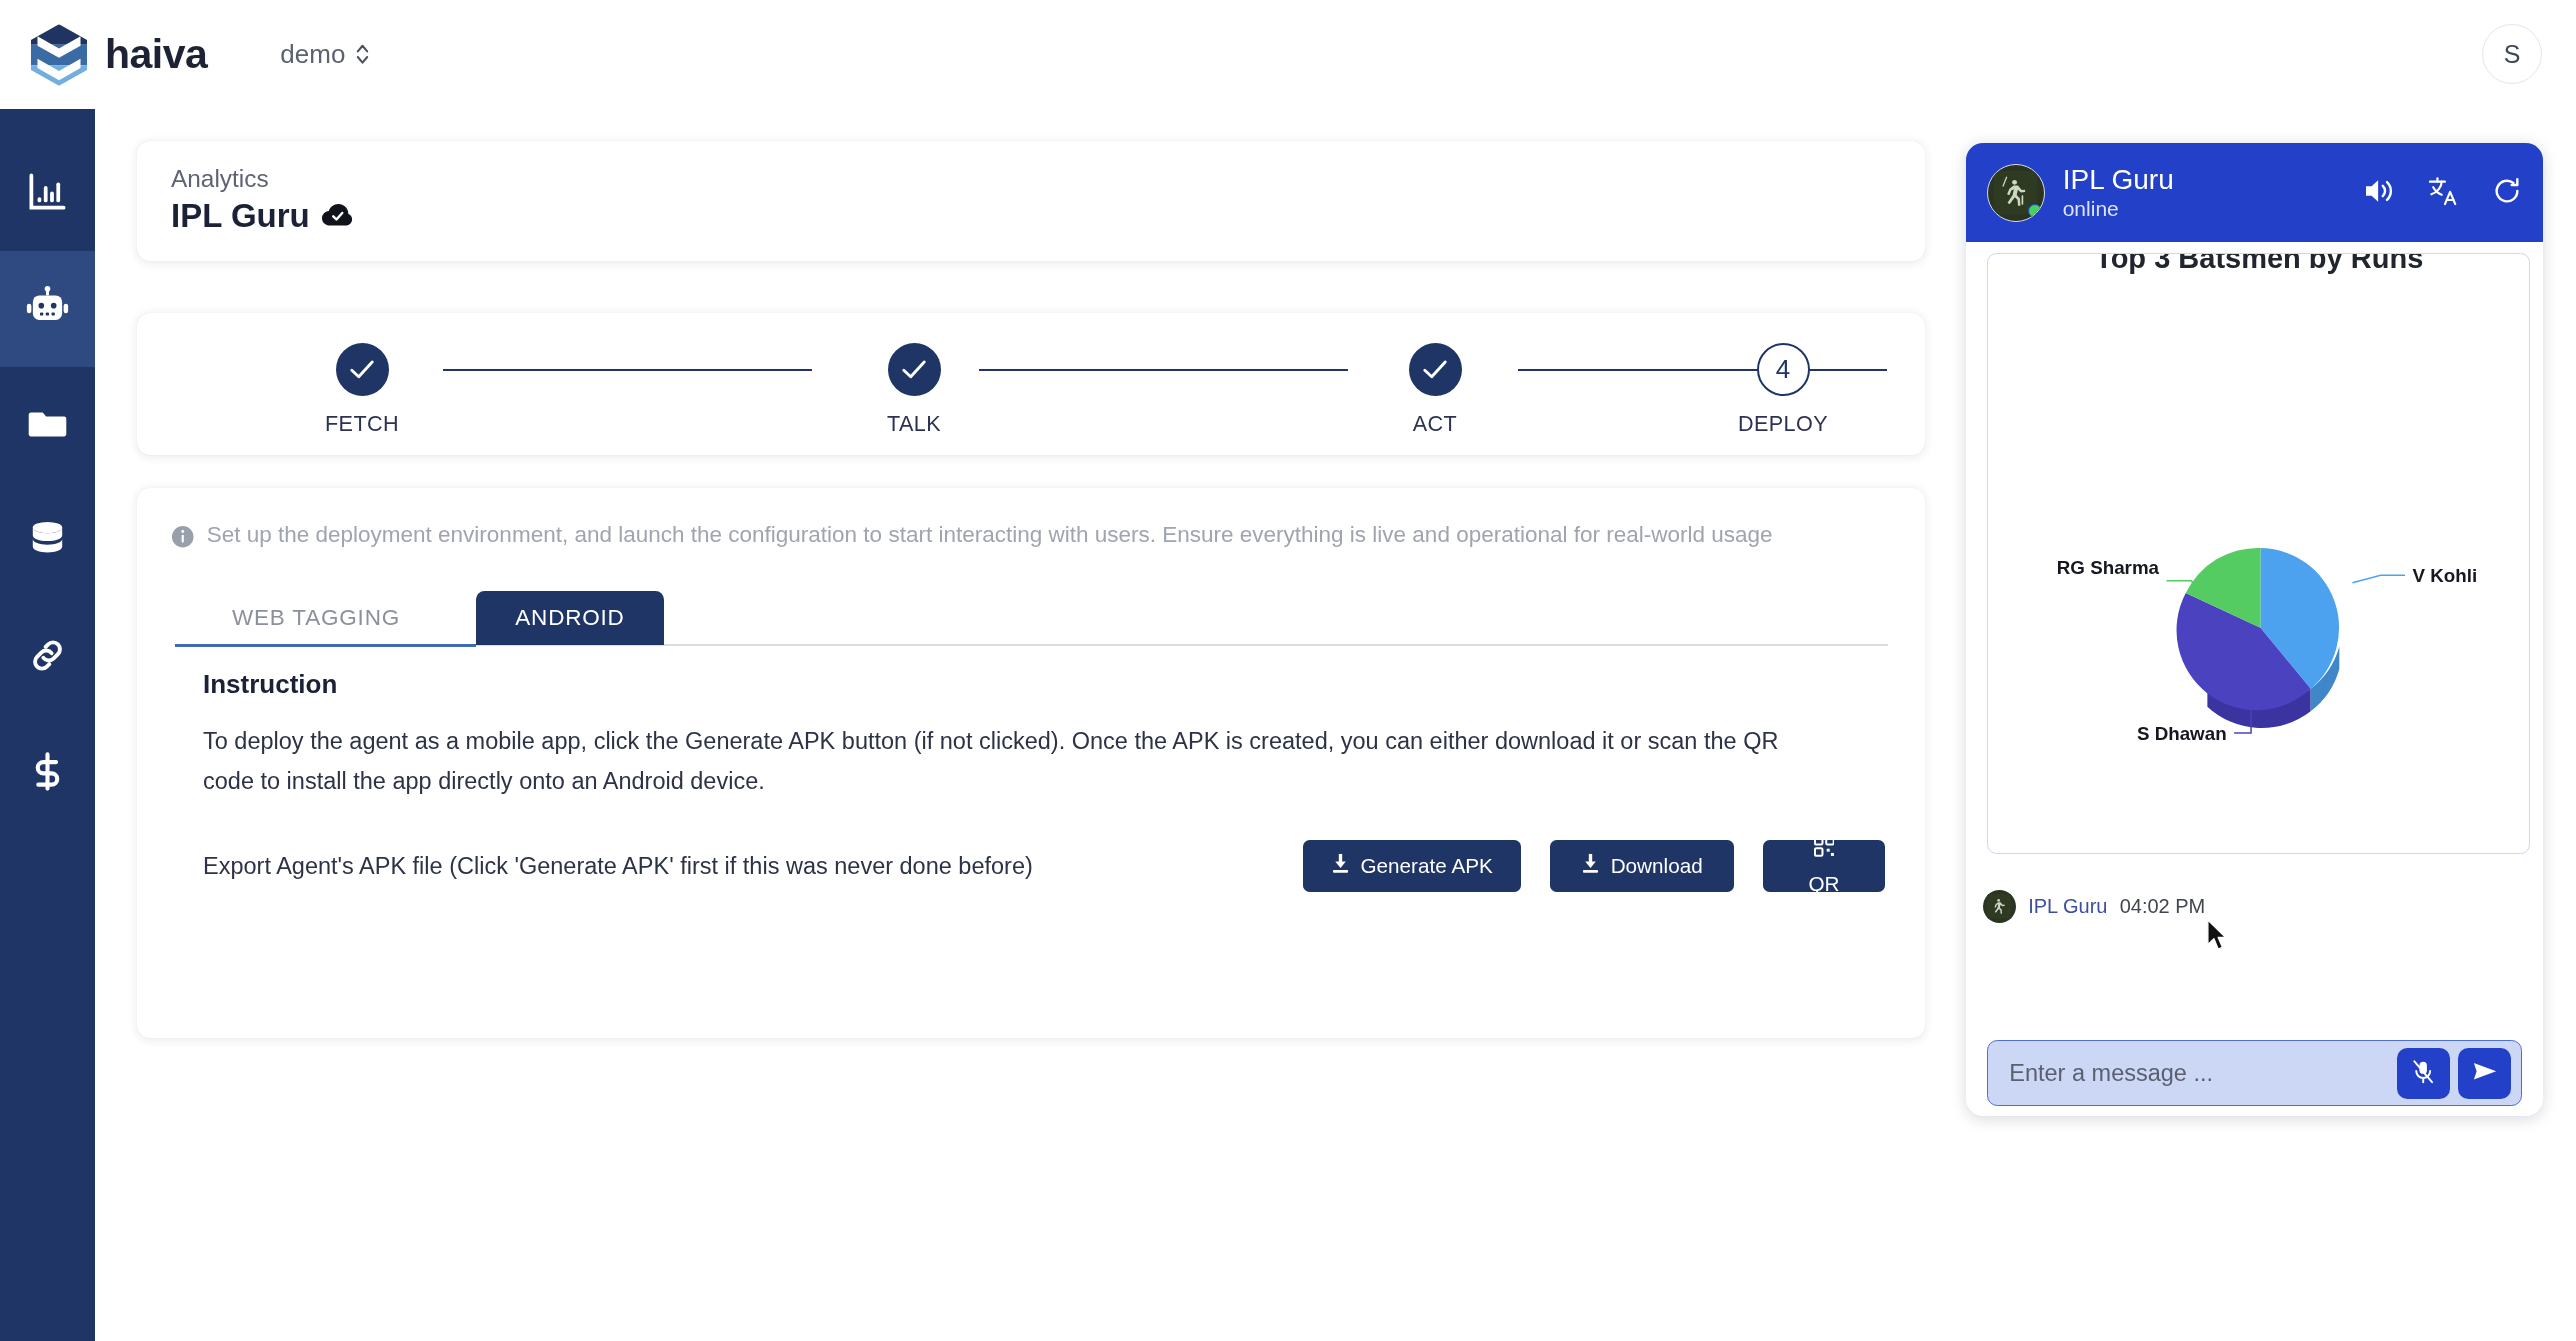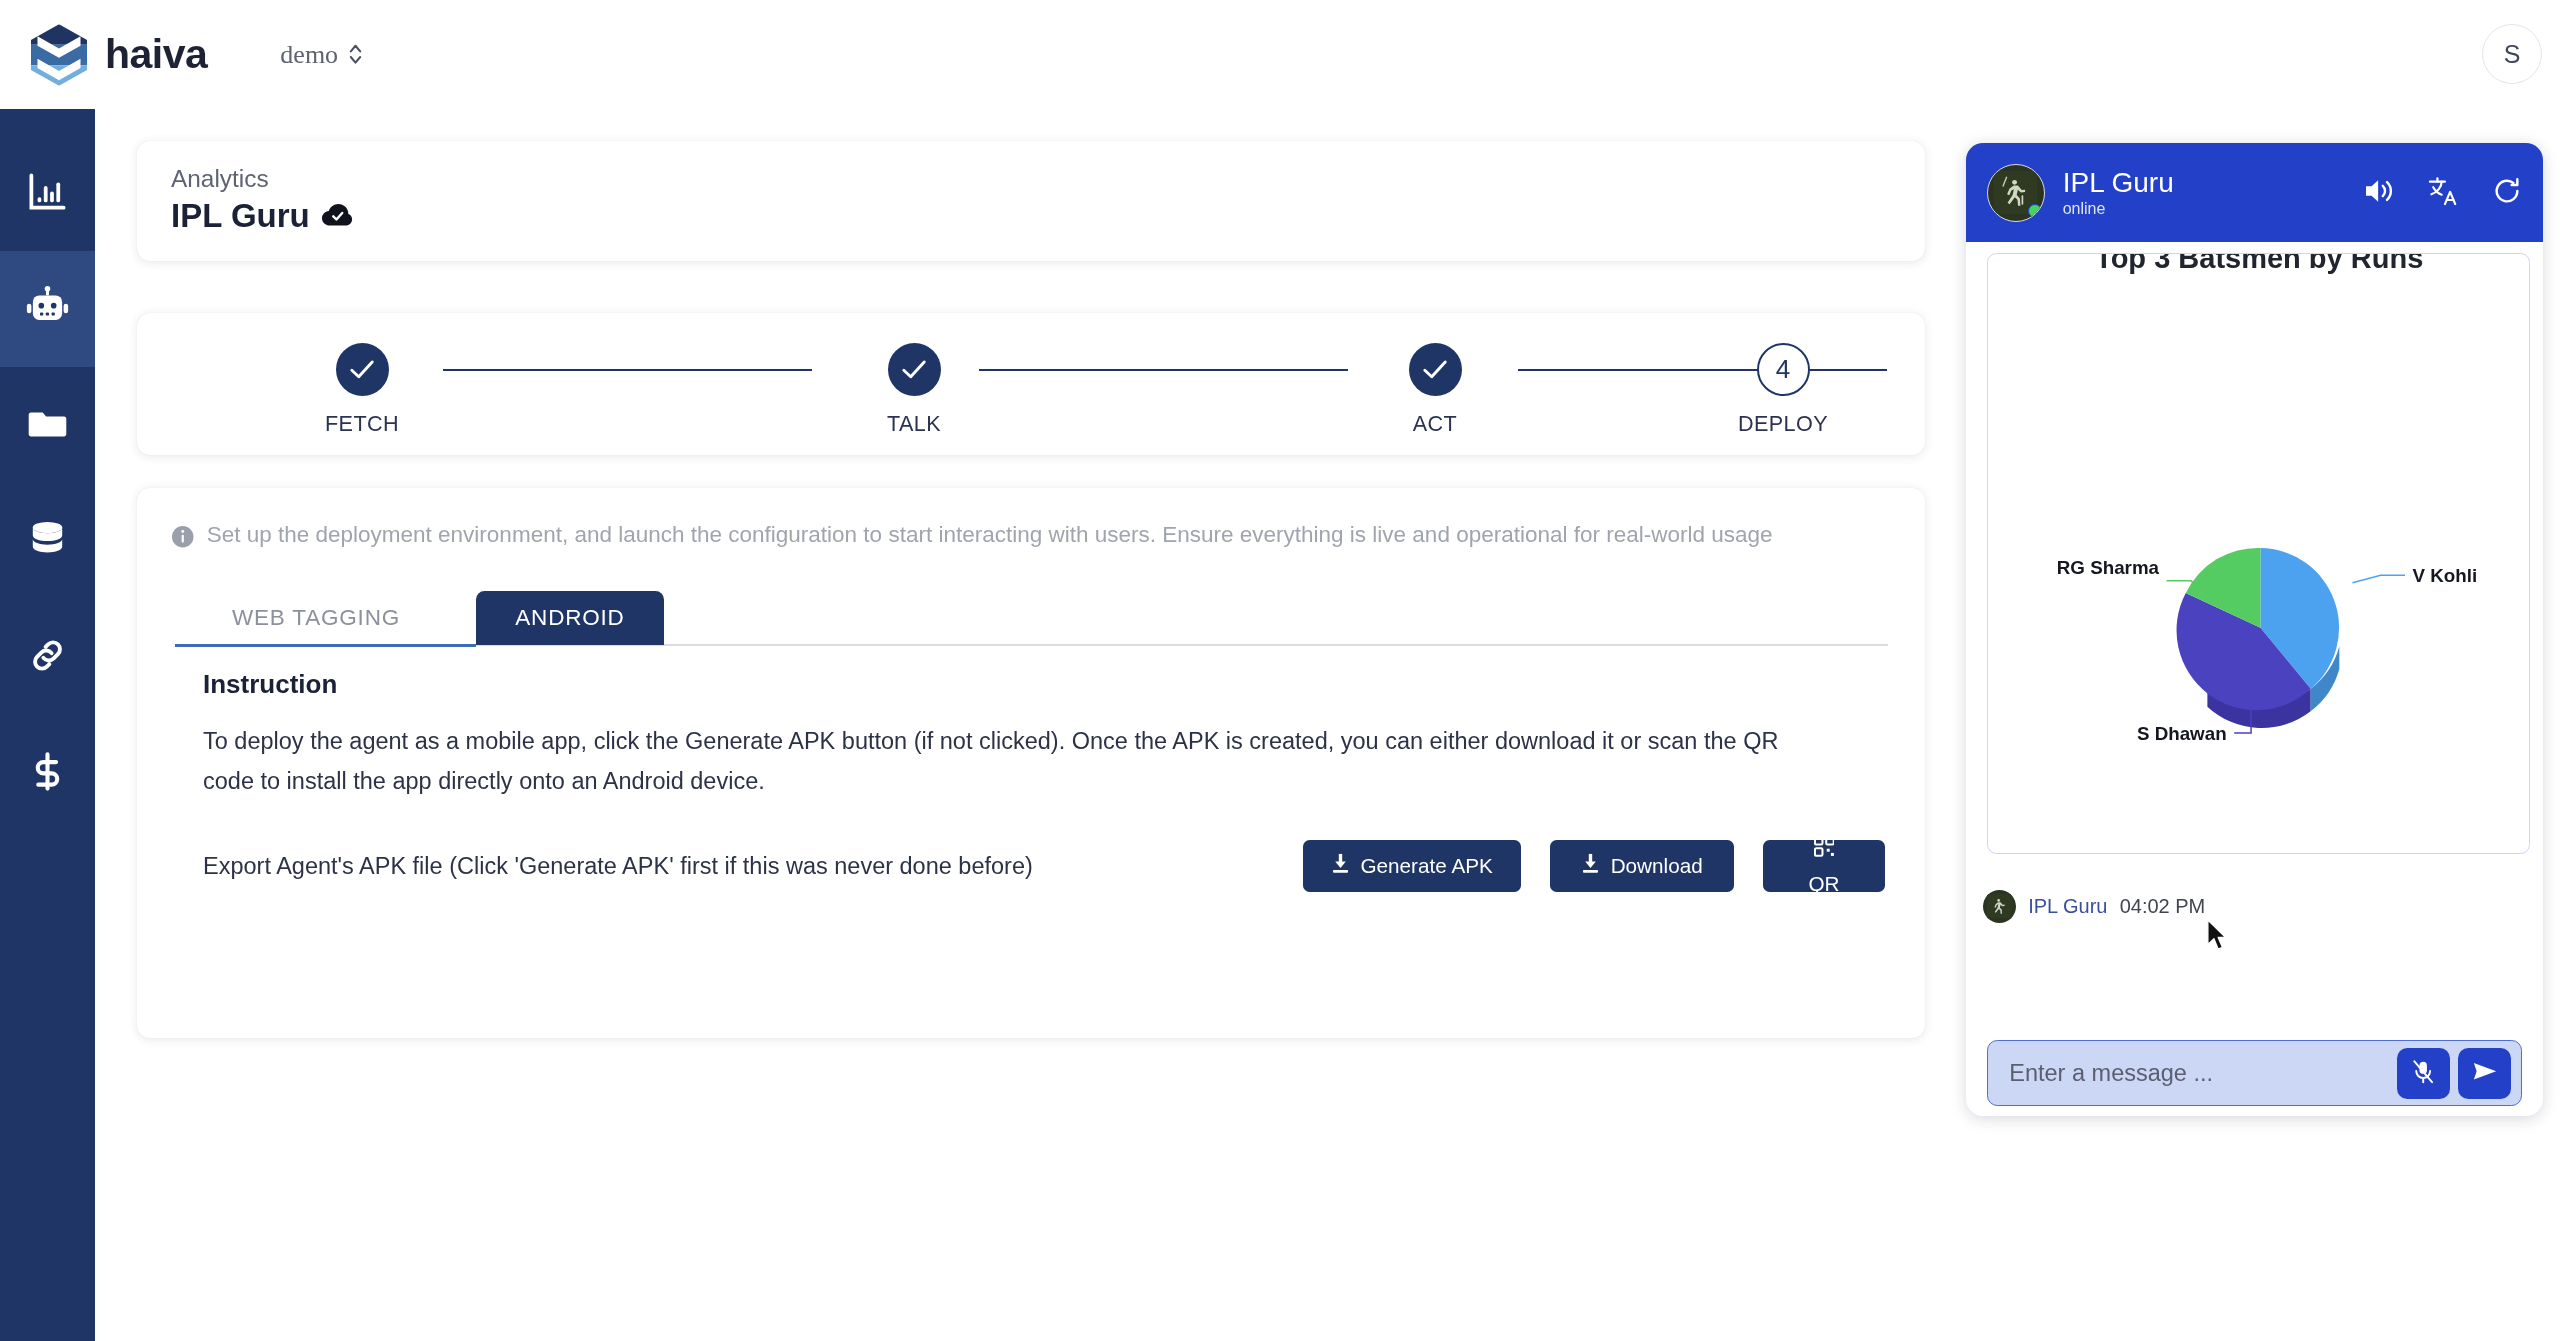--- a/index.html
+++ b/index.html
@@ -13,21 +13,21 @@
   
   .topbar {
     position: absolute; left: 0; top: 0; width: 2576px; height: 109px;
     background: #ffffff; display: flex; align-items: center;
   }
   .logo-wrap { display: flex; align-items: center; margin-left: 30px; gap: 17px; }
   .logo-mark { width: 58px; height: 64px; position: relative; }
   .logo-text { font-size: 41px; font-weight: 700; color: #1d2235; letter-spacing: -0.5px; }
   .workspace {
     margin-left: 73px; display: flex; align-items: center; gap: 9.4px;
-    font-size: 26px; color: #5c6270; font-weight: 400; font-family: Liberation Serif, serif;
+    font-size: 26px; color: #5c6270; font-weight: 400;
   }
   .updown { display: flex; flex-direction: column; gap: 2.8px; }
   .avatar-top {
     position: absolute; right: 34px; top: 24.4px;
     width: 60px; height: 60px; border-radius: 50%;
     border: 1.4px solid #e3e5ea; background: #fff;
     display: flex; align-items: center; justify-content: center;
     font-size: 25px; color: #41465a;
   }
 
@@ -175,21 +175,21 @@
     position: relative; flex: none; overflow: hidden;
     display: flex; align-items: center; justify-content: center;
   }
   .online-dot {
     position: absolute; right: 1.9px; bottom: 2.8px;
     width: 14px; height: 14px; border-radius: 50%;
     background: #45d164; border: 1.9px solid #2340c8;
   }
   .chat-who { margin-left: 18px; }
   .chat-name { font-size: 28px; color: #ffffff; font-weight: 500; line-height: 1.15; }
-  .chat-status { font-size: 16px; color: #dde3f7; }
+  .chat-status { font-size: 21px; color: #dde3f7; }
   .chat-head-icons { margin-left: auto; display: flex; align-items: center; gap: 32px; }
 
   .chat-body {
     position: absolute; left: 0; top: 99px; width: 621px; height: 772px;
     background: #ffffff; overflow: hidden;
   }
   .chart-bubble {
     position: absolute; left: 20.7px; top: 11.3px;
     width: 543px; height: 601px;
     background: #ffffff;

